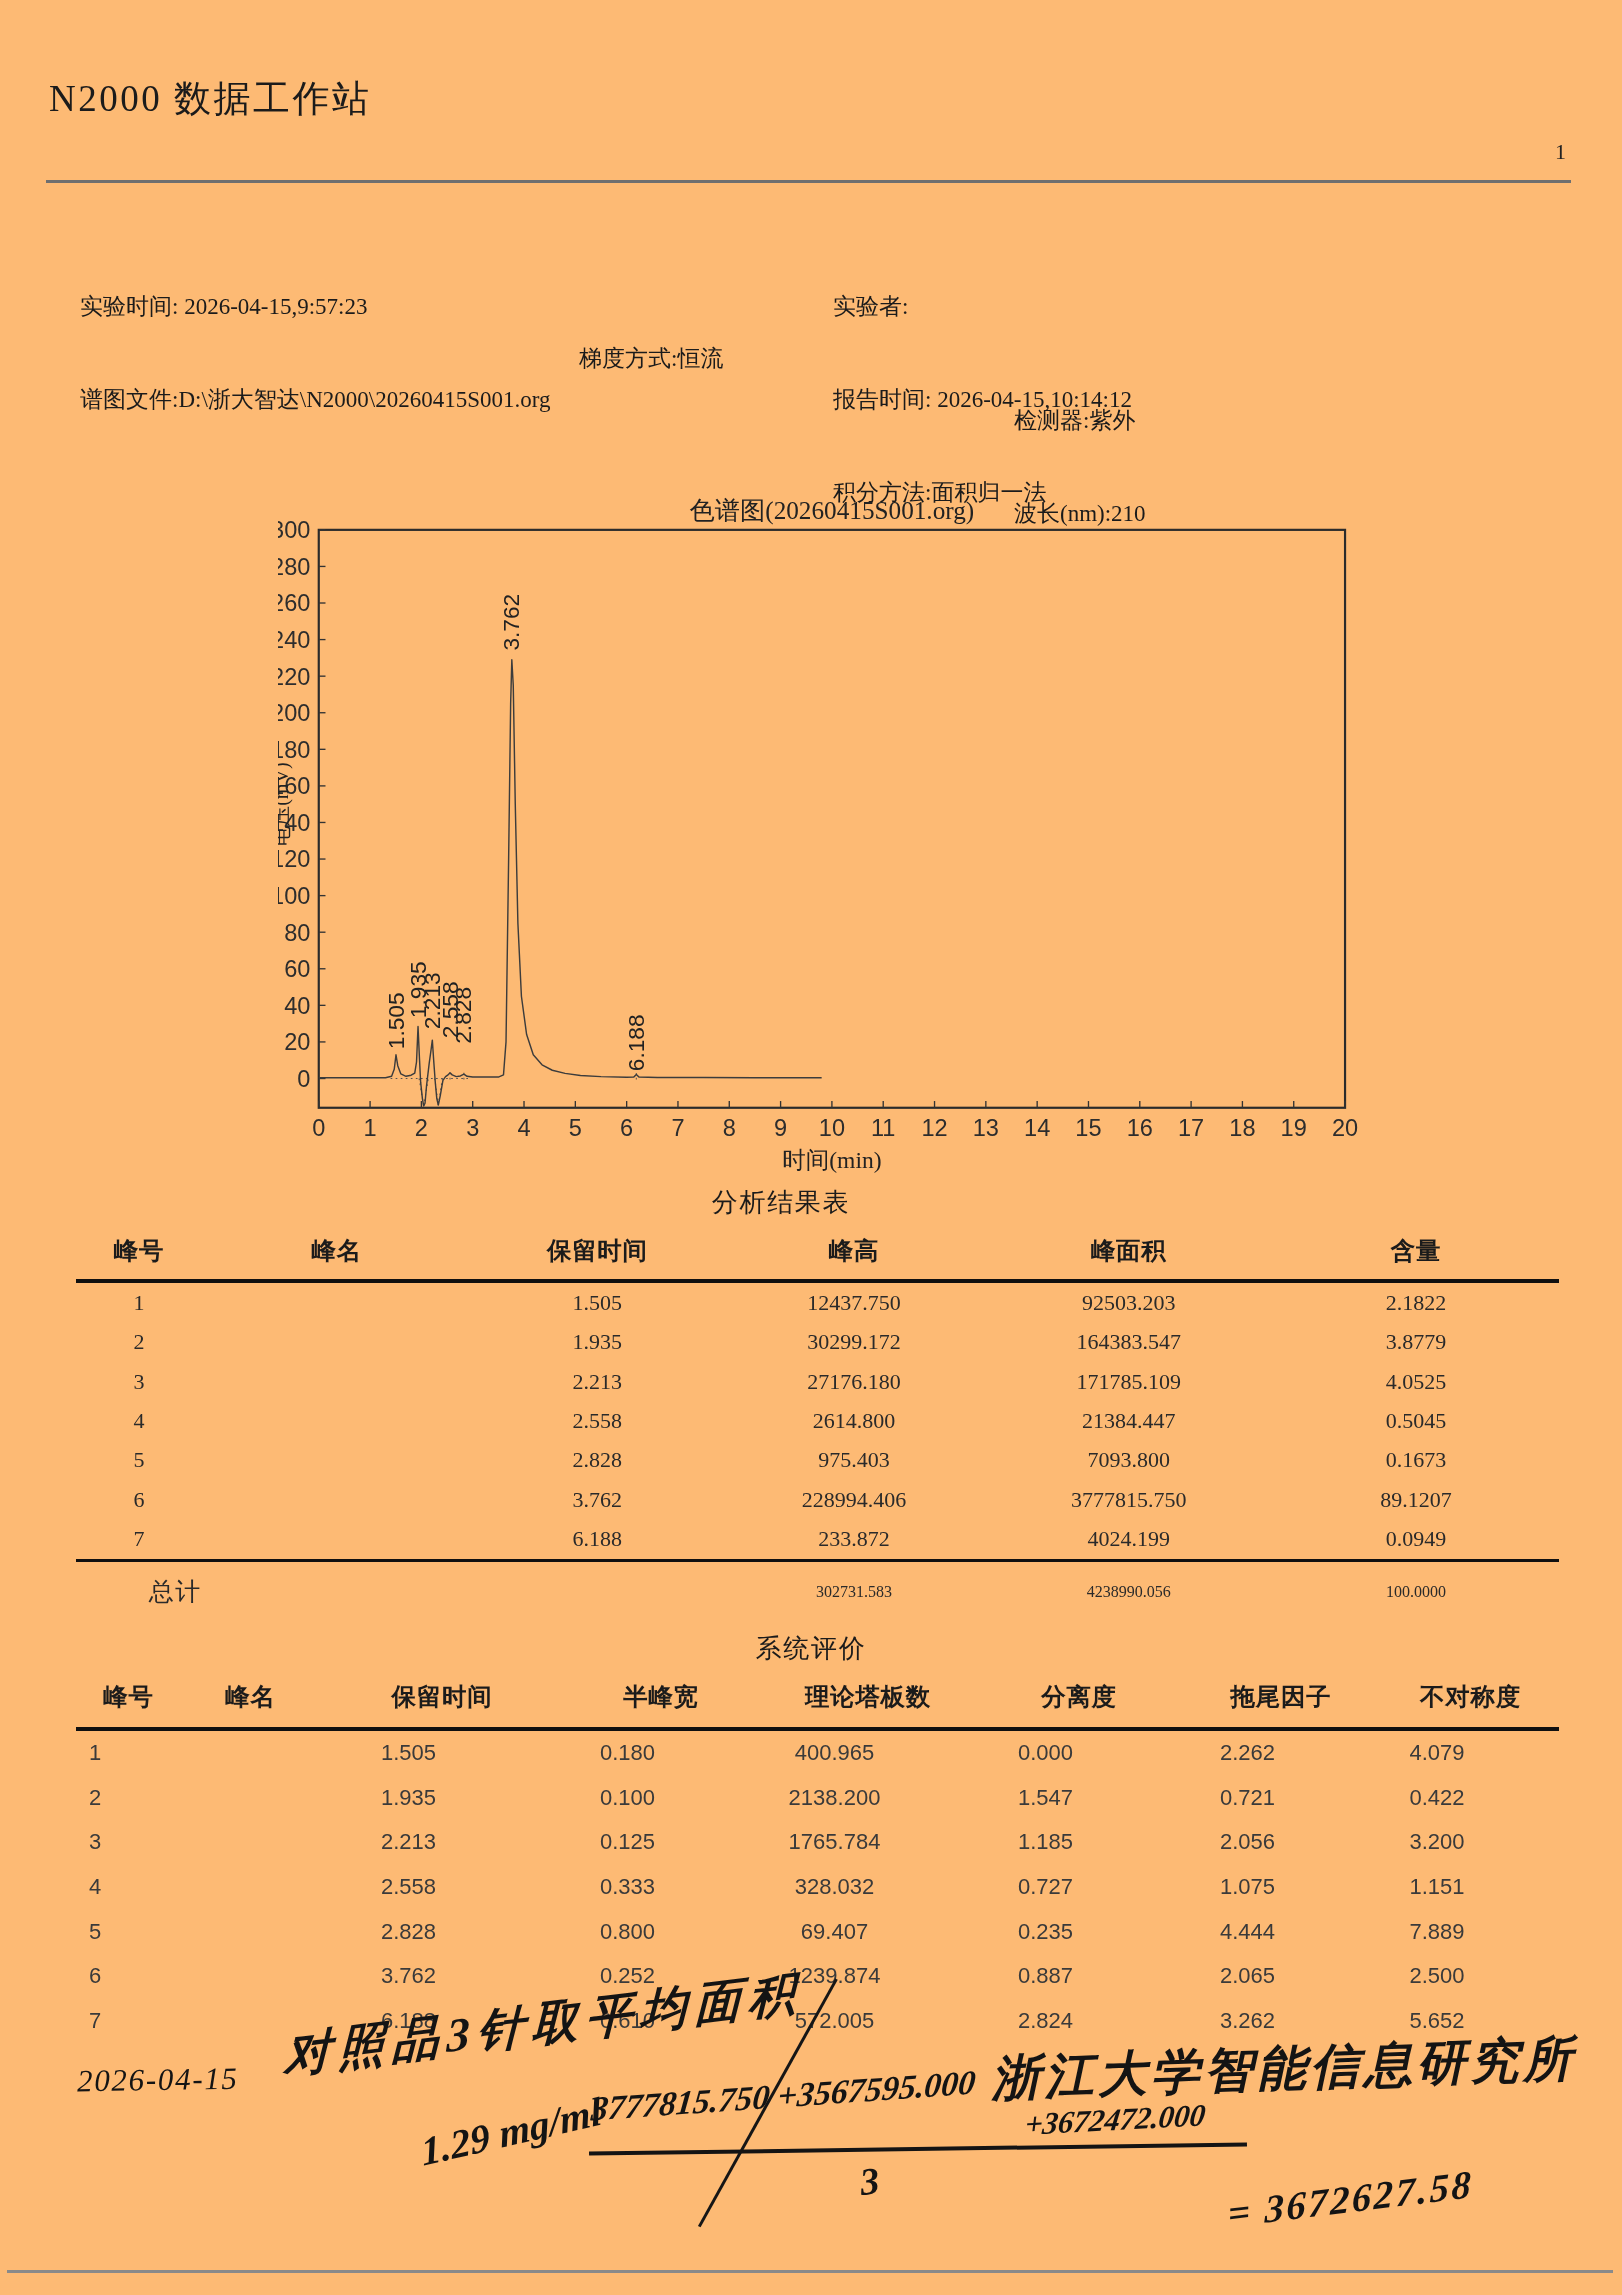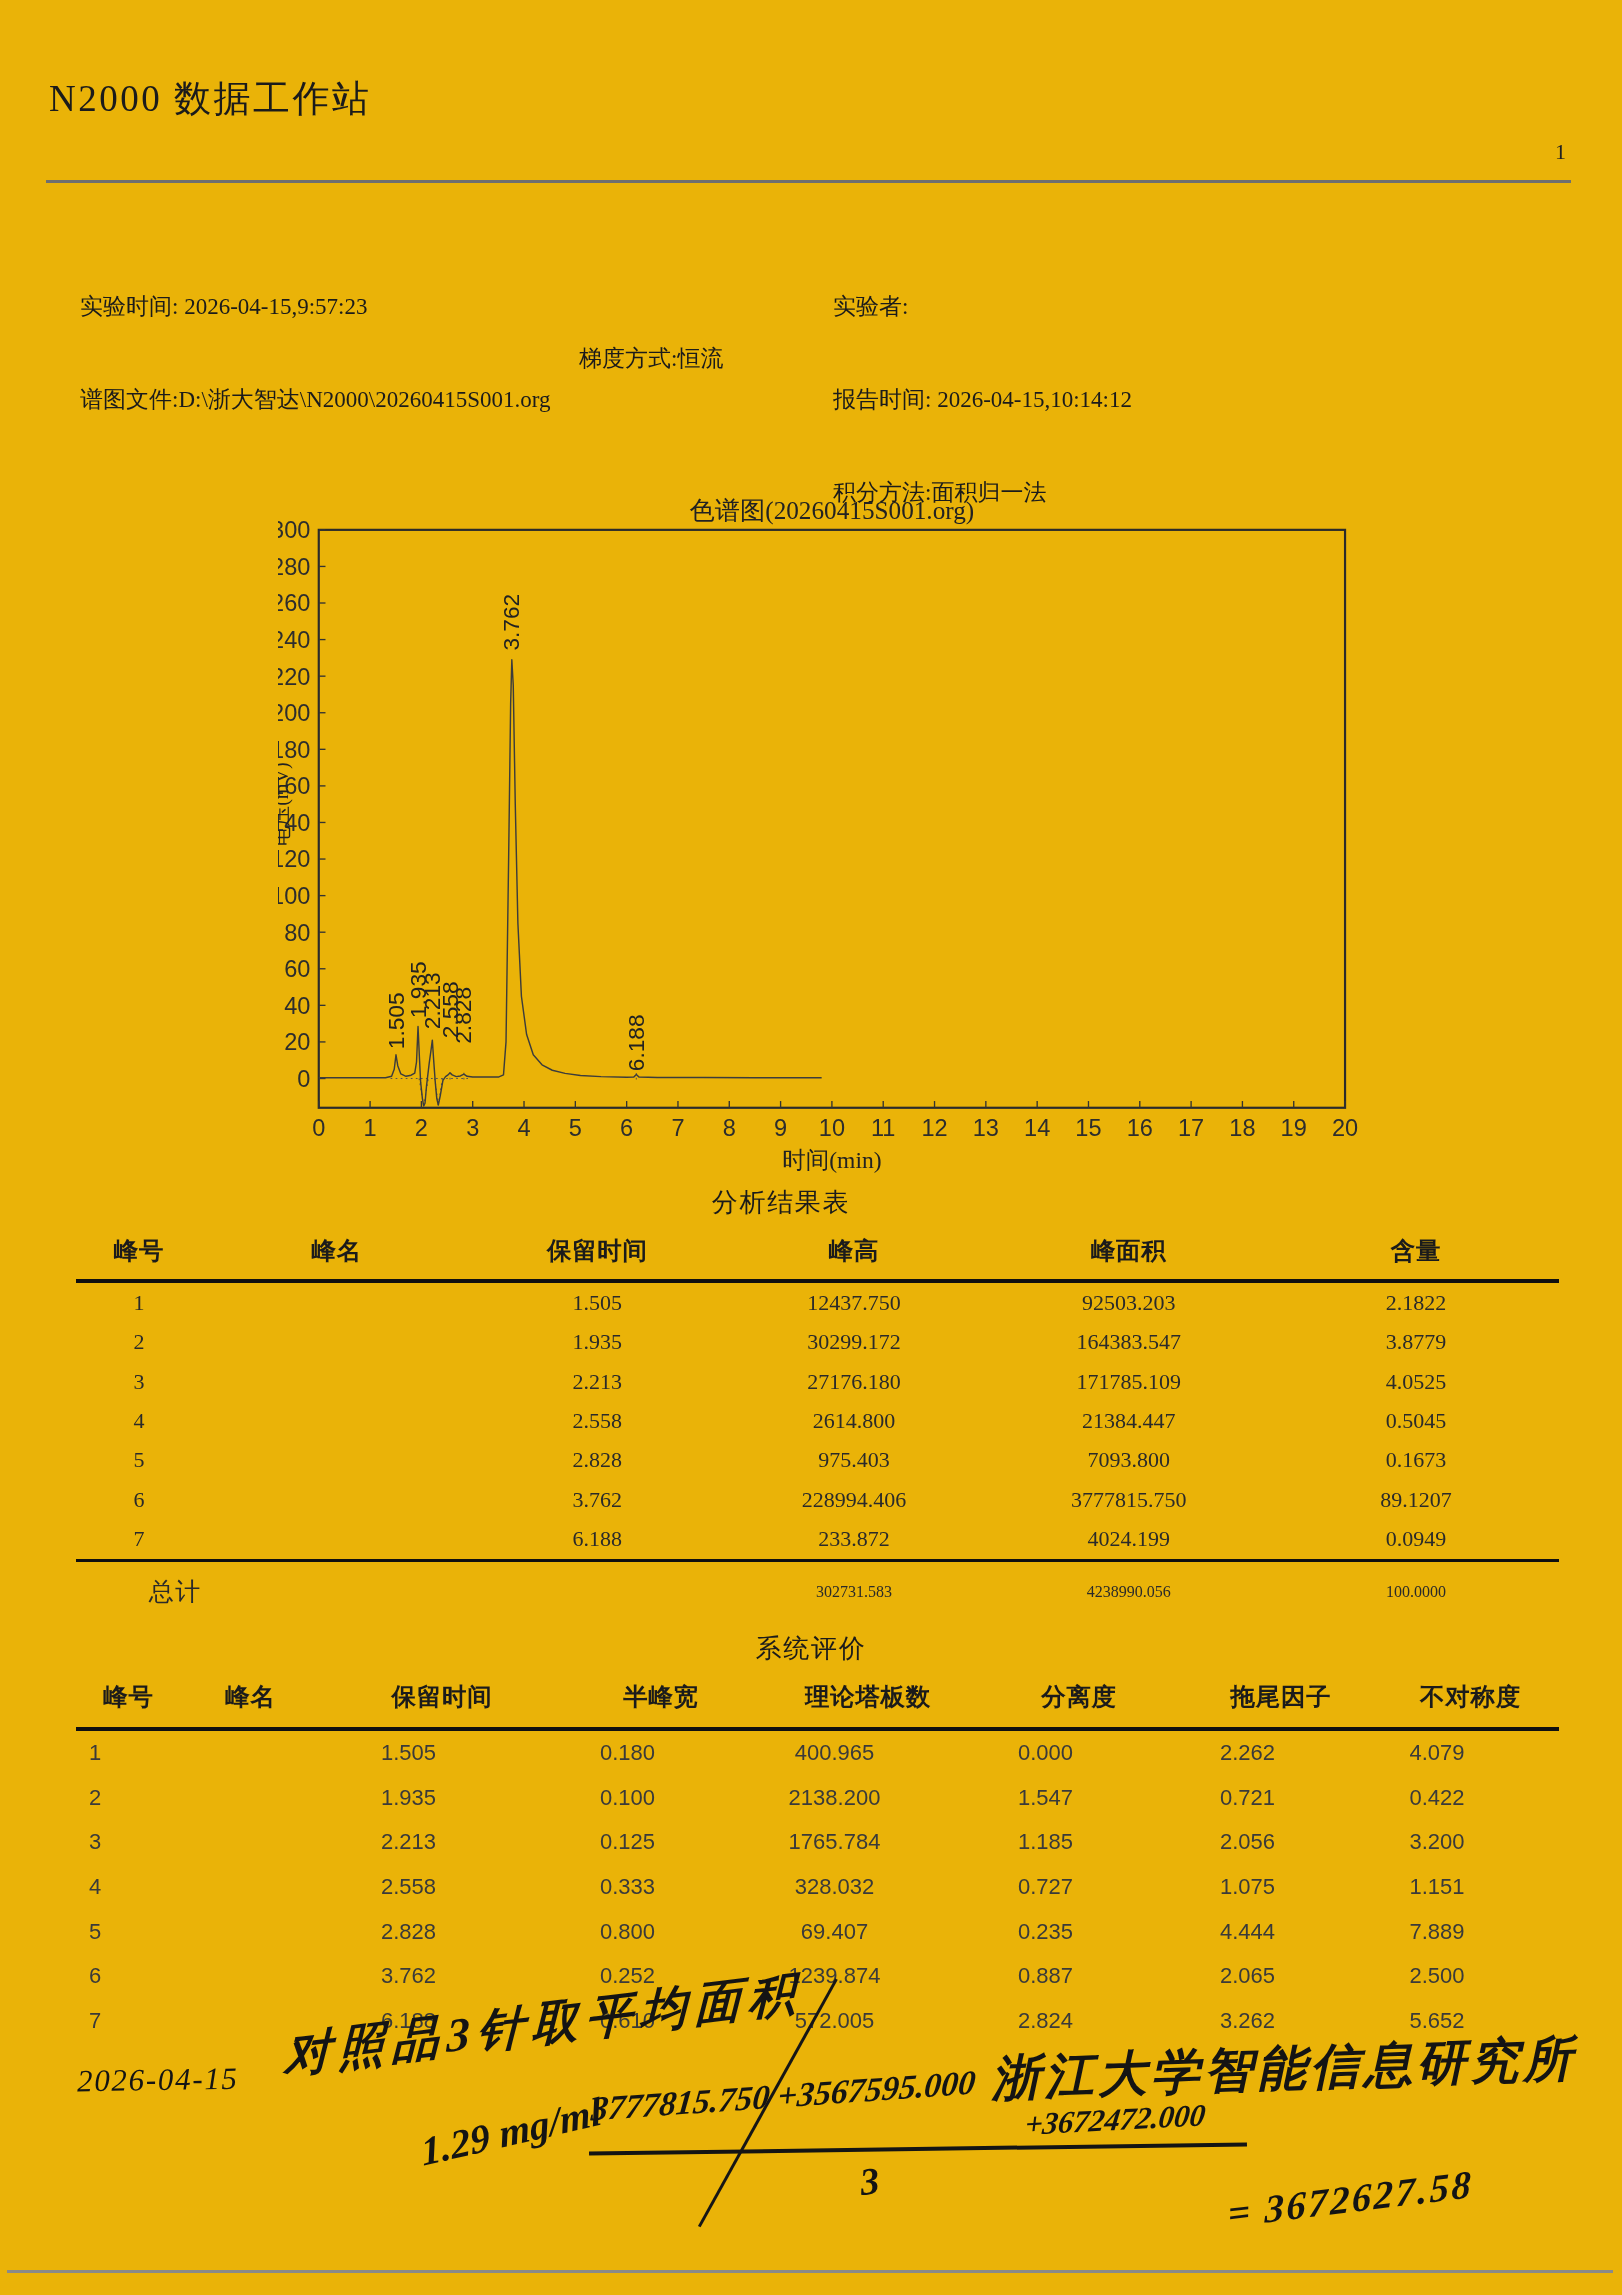--- a/index.html
+++ b/index.html
@@ -1,16 +1,16 @@
 <!DOCTYPE html>
 <html style="font-size:13.5px"><head>
 <meta charset="utf-8">
 <style>
   html,body{margin:0;padding:0;background:#e8e8e8;}
-  .page{position:relative;width:1622px;height:2295px;background:#eab308;overflow:hidden;
+  .page{position:relative;width:1622px;height:2295px;background:#fdba74;overflow:hidden;
         font-family:"Liberation Serif","DejaVu Serif",serif;color:#1b1b1b;}
   .abs{position:absolute;}
   
   .hdr-title{left:49px;top:74px;font-size:37px;letter-spacing:2.5px;}
   .hdr-page{left:1555px;top:139px;font-size:22px;color:#222;}
   .hdr-rule{left:46px;top:180px;width:1525px;height:2.5px;background:#6f6f6f;}
   
   .meta{font-size:23px;line-height:31px;white-space:pre;}
   .meta-exp-left{left:80px;top:229px;}
   .meta-exp-right{left:833px;top:229px;}
@@ -63,20 +63,24 @@
     <div>实验时间: 2026-04-15,9:57:23</div>
     <div>谱图文件:D:\浙大智达\N2000\20260415S001.org</div>
   </div>
   <div class="abs meta meta-exp-right">
     <div>实验者:</div>
     <div>报告时间: 2026-04-15,10:14:12</div>
     <div>积分方法:面积归一法</div>
   </div>
 
   <div class="abs meta meta-ins-mid">梯度方式:恒流</div>
+  <div class="abs meta meta-ins-right">
+    <div>检测器:紫外</div>
+    <div>波长(nm):210</div>
+  </div>
 
   <svg id="chart" class="abs" viewBox="0 0 1340 825" xmlns="http://www.w3.org/2000/svg">
       <text x="658" y="32" text-anchor="middle" font-size="30" font-family="&quot;Liberation Serif&quot;,&quot;DejaVu Serif&quot;,serif" fill="#222">色谱图(20260415S001.org)</text>
       <rect x="48" y="45" width="1220" height="687" fill="none" stroke="#2b2b2b" stroke-width="2.6"></rect>
       <line x1="48" y1="732" x2="48" y2="724" stroke="#333" stroke-width="1.6"></line>
       <text x="48" y="766" text-anchor="middle" font-size="28" font-family="&quot;Liberation Sans&quot;,&quot;DejaVu Sans&quot;,sans-serif" fill="#2d2d2d">0</text>
       <line x1="109" y1="732" x2="109" y2="724" stroke="#333" stroke-width="1.6"></line>
       <text x="109" y="766" text-anchor="middle" font-size="28" font-family="&quot;Liberation Sans&quot;,&quot;DejaVu Sans&quot;,sans-serif" fill="#2d2d2d">1</text>
       <line x1="170" y1="732" x2="170" y2="724" stroke="#333" stroke-width="1.6"></line>
       <text x="170" y="766" text-anchor="middle" font-size="28" font-family="&quot;Liberation Sans&quot;,&quot;DejaVu Sans&quot;,sans-serif" fill="#2d2d2d">2</text>

